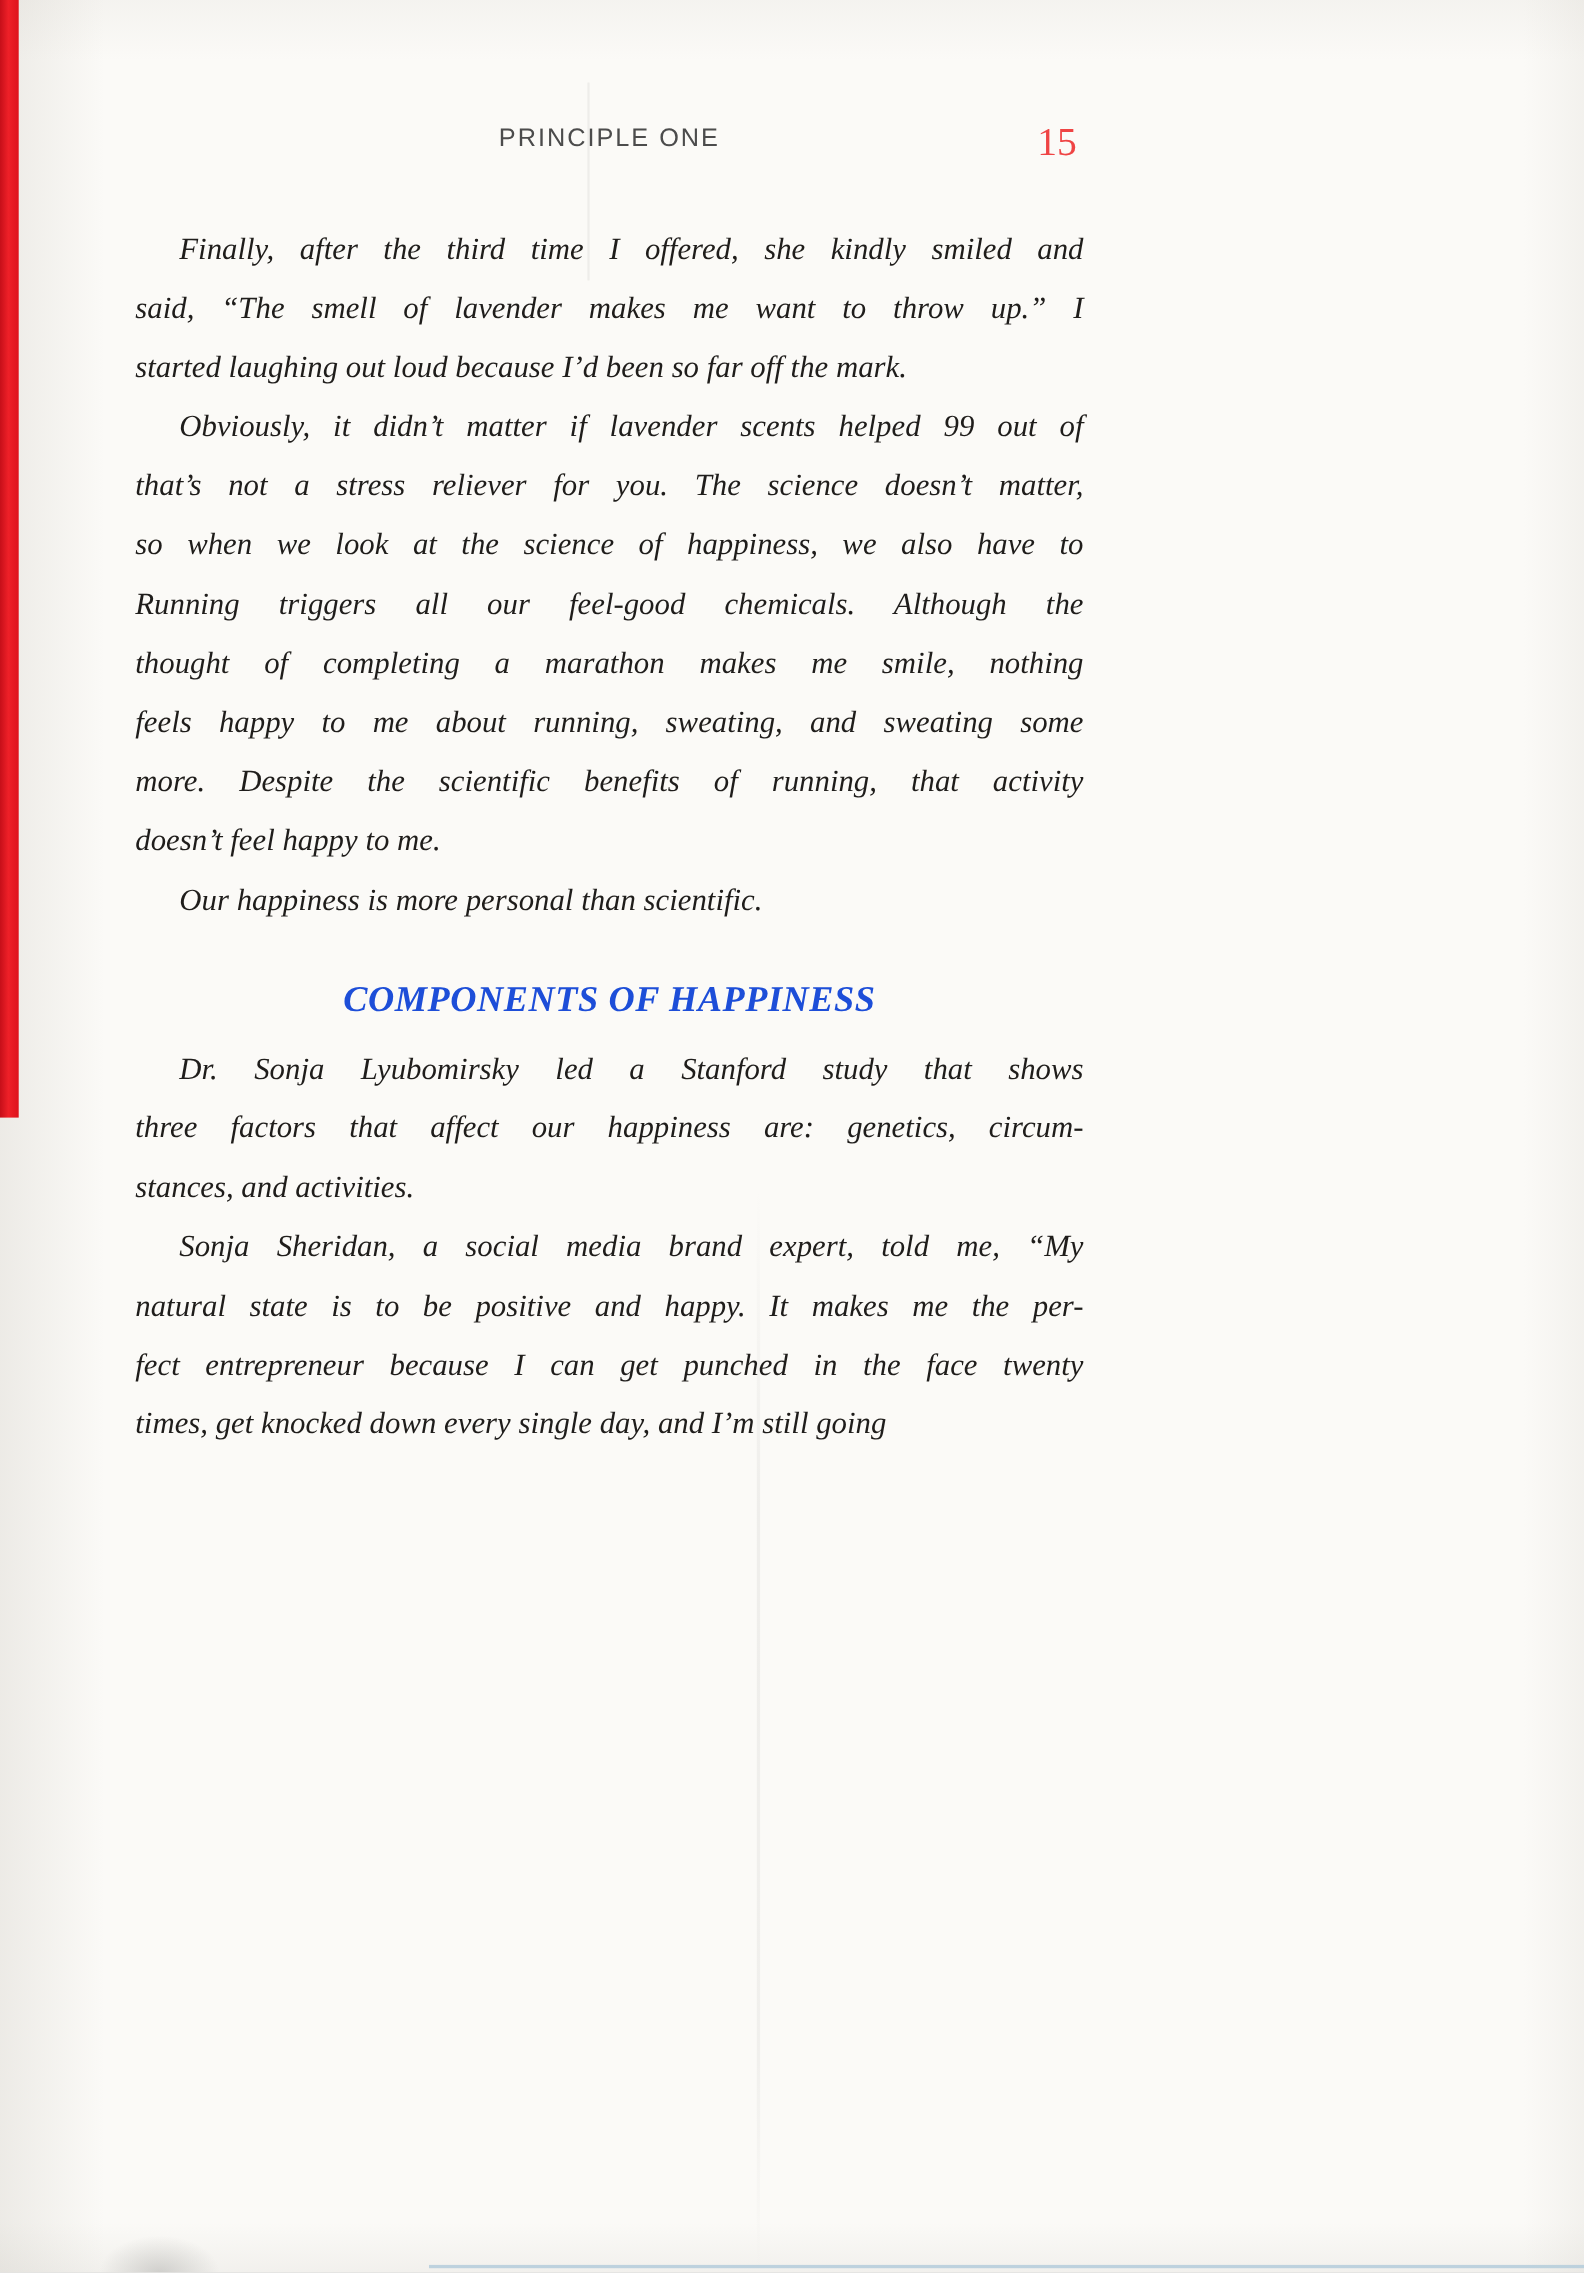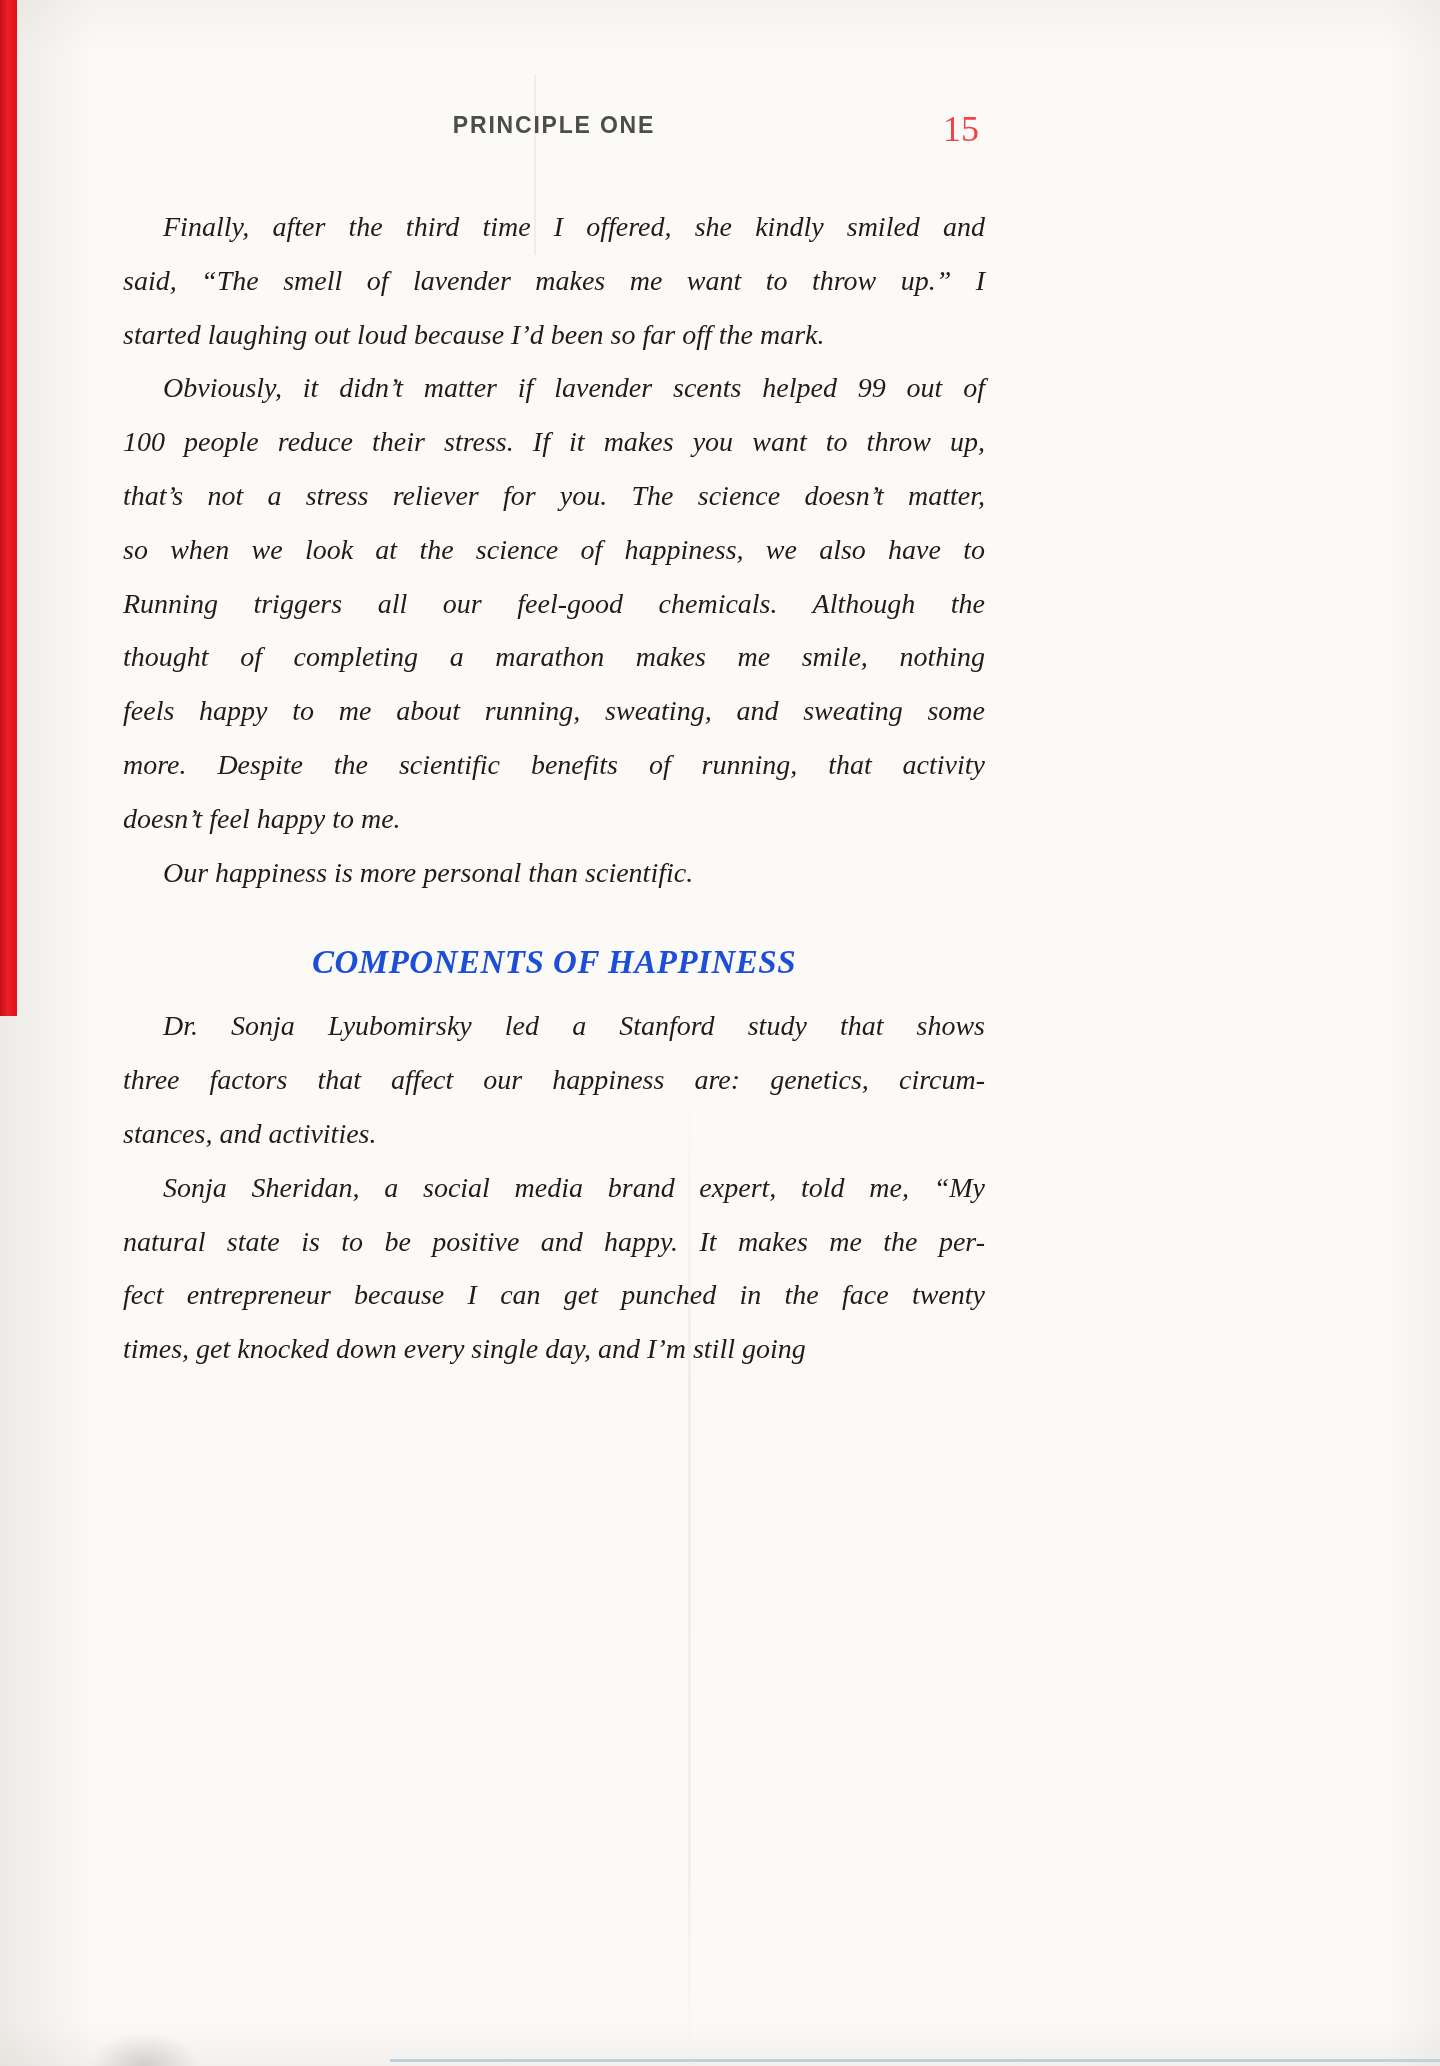--- a/index.html
+++ b/index.html
@@ -93,21 +93,20 @@
     height: 36px;
   }
   .running-title {
     display: block;
     width: 100%;
     text-align: center;
     font-family: "Liberation Sans", sans-serif;
     font-size: 23px;
     letter-spacing: 1.8px;
     color: #4c4c4c;
-    font-weight: bold;
   }
   .page-number {
     position: absolute;
     right: 6px;
     top: -4px;
     font-family: "Liberation Serif", serif;
     font-size: 36px;
     color: #ef4444;
   }
 
@@ -160,21 +159,20 @@
   <div class="text-body">
 
     <div class="para">
       <div class="line first">Finally, after the third time I offered, she kindly smiled and</div>
       <div class="line">said, “The smell of lavender makes me want to throw up.” I</div>
       <div class="line last">started laughing out loud because I’d been so far off the mark.</div>
     </div>
 
     <div class="para">
       <div class="line first">Obviously, it didn’t matter if lavender scents helped 99 out of</div>
-      <div class="line">100 people reduce their stress. If it makes you want to throw up,</div>
       <div class="line">that’s not a stress reliever for you. The science doesn’t matter,</div>
       <div class="line">so when we look at the science of happiness, we also have to</div>
     </div>
 
     <div class="para">
       <div class="line">Running triggers all our feel-good chemicals. Although the</div>
       <div class="line">thought of completing a marathon makes me smile, nothing</div>
       <div class="line">feels happy to me about running, sweating, and sweating some</div>
       <div class="line">more. Despite the scientific benefits of running, that activity</div>
       <div class="line last">doesn’t feel happy to me.</div>

